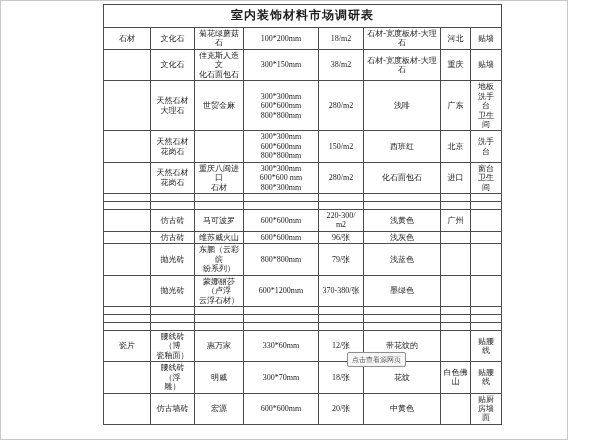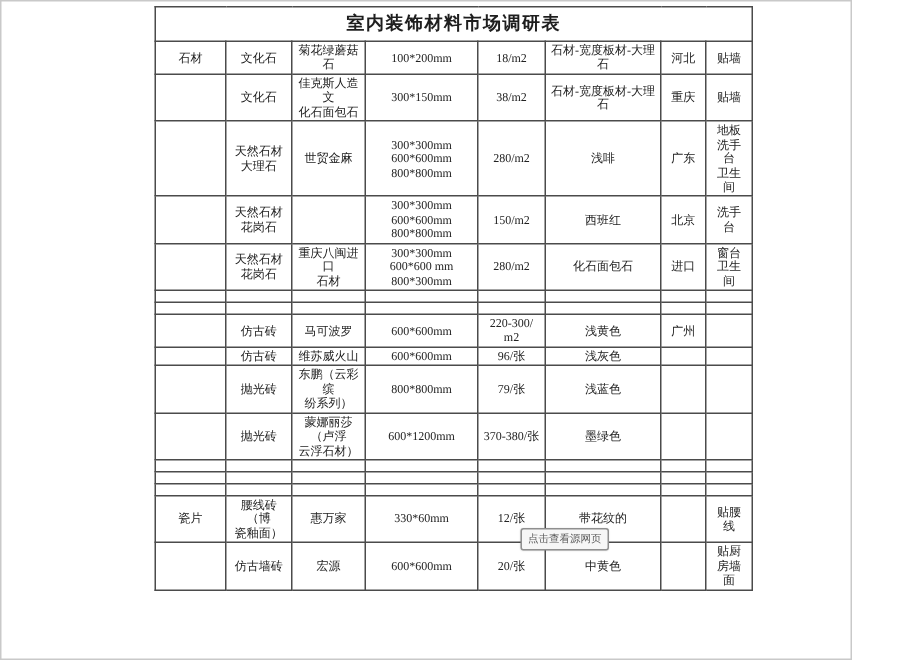--- a/index.html
+++ b/index.html
@@ -262,20 +262,33 @@
             <td>惠万家</td>
             <td>330*60mm</td>
             <td>12/张</td>
             <td>带花纹的</td>
             <td></td>
             <td>贴腰
 线</td>
           </tr>
           <tr>
             <td></td>
+            <td>腰线砖（浮
+雕）</td>
+            <td>明威</td>
+            <td>300*70mm</td>
+            <td>18/张</td>
+            <td>花纹</td>
+            <td>白色佛
+山</td>
+            <td>贴腰
+线</td>
+          </tr>
+          <tr>
+            <td></td>
             <td>仿古墙砖</td>
             <td>宏源</td>
             <td>600*600mm</td>
             <td>20/张</td>
             <td>中黄色</td>
             <td></td>
             <td>贴厨
 房墙
 面</td>
           </tr>

